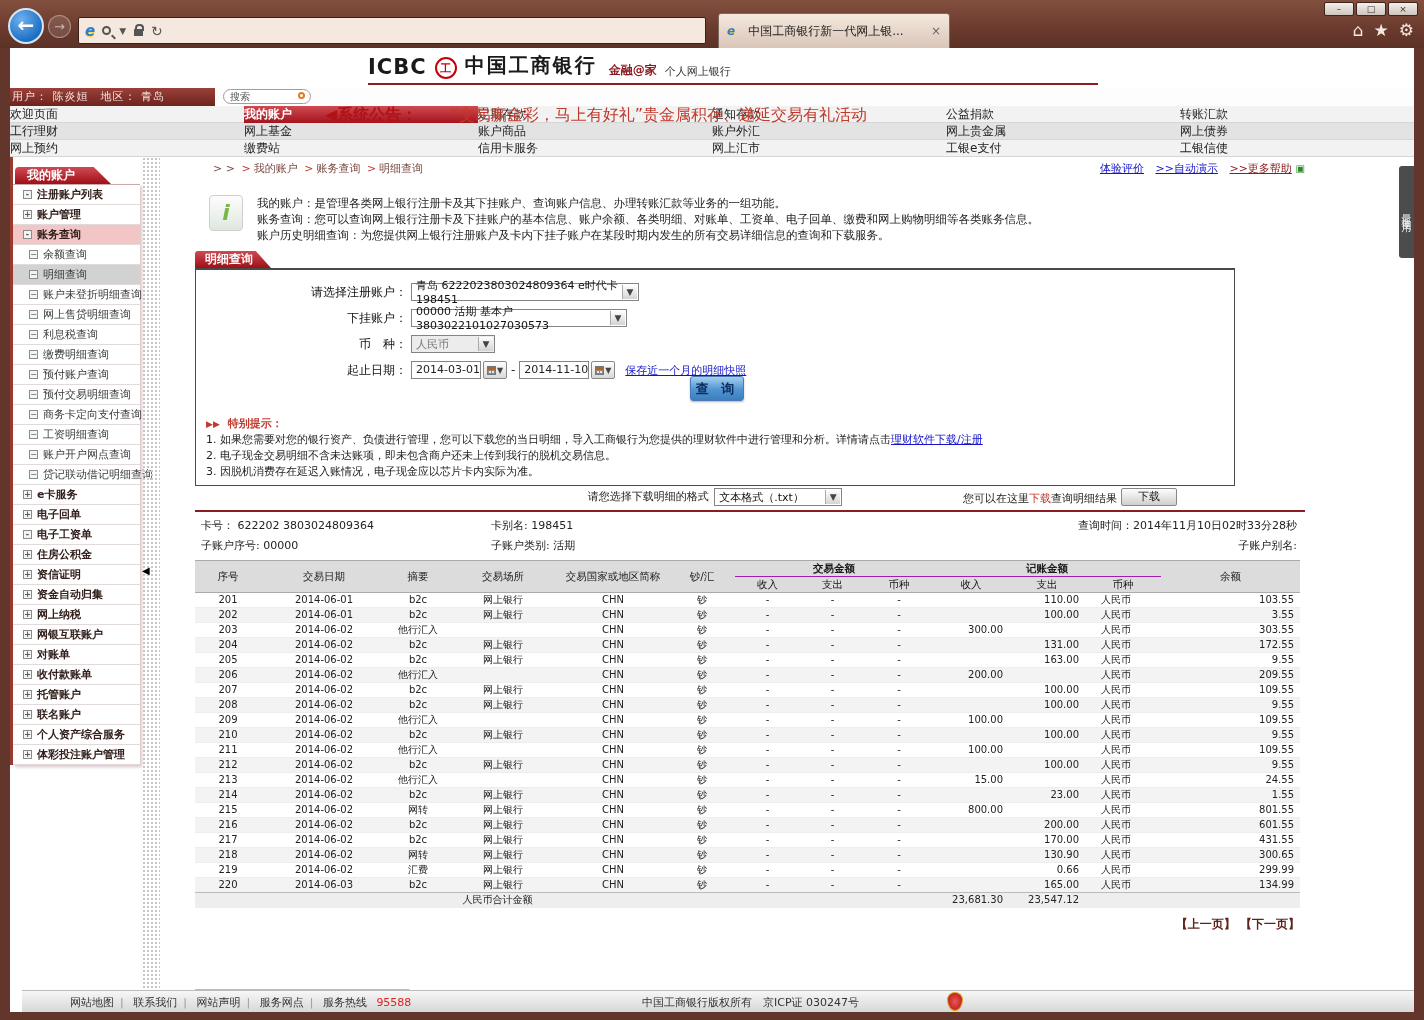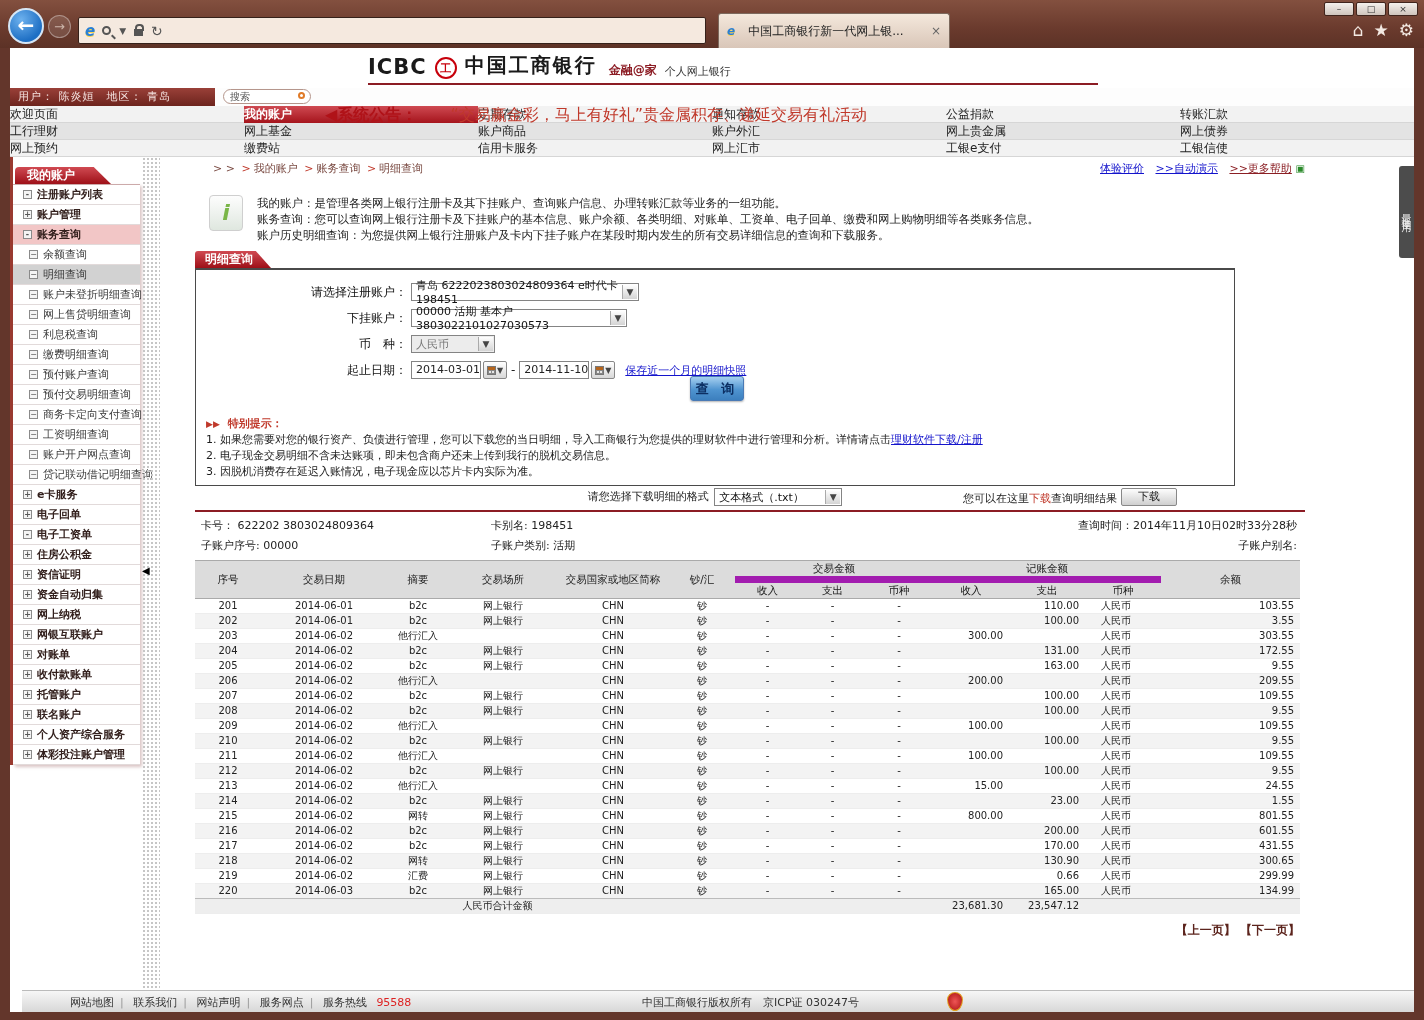--- a/index.html
+++ b/index.html
@@ -48,21 +48,21 @@
     display:flex; align-items:flex-end; gap:8px; }
   .logo-icbc { font-size:21px; font-weight:bold; color:#1a1a1a; letter-spacing:1px; }
   .logo-mark { width:22px; height:22px; border:2px solid #c7000b; border-radius:50%; color:#c7000b;
     font-size:11px; font-weight:bold; text-align:center; line-height:19px; }
   .logo-cn { font-size:20px; font-weight:bold; color:#1a1a1a; letter-spacing:2px; }
   .logo-slogan { font-size:12px; font-weight:bold; color:#8c1c24; margin-left:4px; }
   .logo-portal { font-size:11px; color:#333; }
 
   .user-bar { position:relative; height:18px; background:#fdfdfd; }
   .user-left { position:absolute; left:0; top:0; width:205px; height:18px; color:#f5e3e0; font-size:11px;
-    background:linear-gradient(#9a4038,#6d241d); line-height:18px; padding-left:8px; letter-spacing:1px; }
+    background:linear-gradient(#9a4038,#6d241d); line-height:18px; padding-left:2px; letter-spacing:1px; }
   .search-pill { position:absolute; left:213px; top:1px; width:88px; height:15px; background:#fff;
     border:1px solid #b5968c; border-radius:8px; font-size:10px; color:#555; line-height:13px; padding:0 6px; }
   .search-mag { position:absolute; right:5px; top:2px; width:7px; height:7px; border:2px solid #e07b28; border-radius:50%; }
   .annc { position:absolute; left:315px; top:17px; font-size:16px; }
   .annc-label { color:#b01218; font-weight:bold; }
   .annc-text { color:#c0392b; margin-left:28px; }
 
   .nav-row { display:grid; grid-template-columns:repeat(6,1fr); height:17px; border-bottom:1px solid #d6d6d6; }
   .nav-row:nth-child(1){ background:#f2f2f2; }
   .nav-row:nth-child(2){ background:#e3e3e3; }
@@ -145,21 +145,21 @@
   .dl-btn { width:56px; height:18px; margin-left:4px; border:1px solid #888; border-radius:2px;
     background:linear-gradient(#fdfdfd,#cfcfcf); text-align:center; line-height:16px; font-size:11px; cursor:pointer; }
   .crimson-line { width:1110px; border-top:2px solid #8c1c24; margin-top:2px; }
 
   .cardinfo { position:relative; height:40px; margin-top:4px; font-size:11px; color:#222; }
   .ci { position:absolute; white-space:nowrap; }
 
   table.tx { border-collapse:collapse; width:1105px; margin-top:4px; font-size:10px; table-layout:fixed; }
   .tx th { background:#dcdcdc; font-weight:normal; color:#1a1a1a; border:none; font-size:10.5px; line-height:13px; padding:1px 2px; }
   .tx thead { border-top:1px solid #aaa; border-bottom:1px solid #aaa; }
-  .tx th.grp-h { border-bottom:7px solid #a21caf; }
+  .tx th.grp-h { border-bottom:1px solid #a21caf;font-weight:bold; }
   .tx td { padding:0 2px; height:14px; line-height:14px; white-space:nowrap; overflow:hidden; }
   .tx tbody tr:nth-child(even) td { background:#f3f3f3; }
   .tx tbody tr { border-bottom:1px solid #ededed; }
   .c0,.c1,.c2,.c3,.c4,.c5,.c6,.c7,.c8 { text-align:center; }
   .c9,.c10,.c12 { text-align:right; padding-right:6px !important; }
   .c11 { text-align:left; padding-left:16px !important; }
   .total-row td { background:#eeeeee !important; border-top:1px solid #bbb; }
   .total-label { text-align:center; }
 
   .pagination { width:1105px; text-align:right; margin-top:8px; font-size:12px; color:#5c241d; font-weight:bold; }

